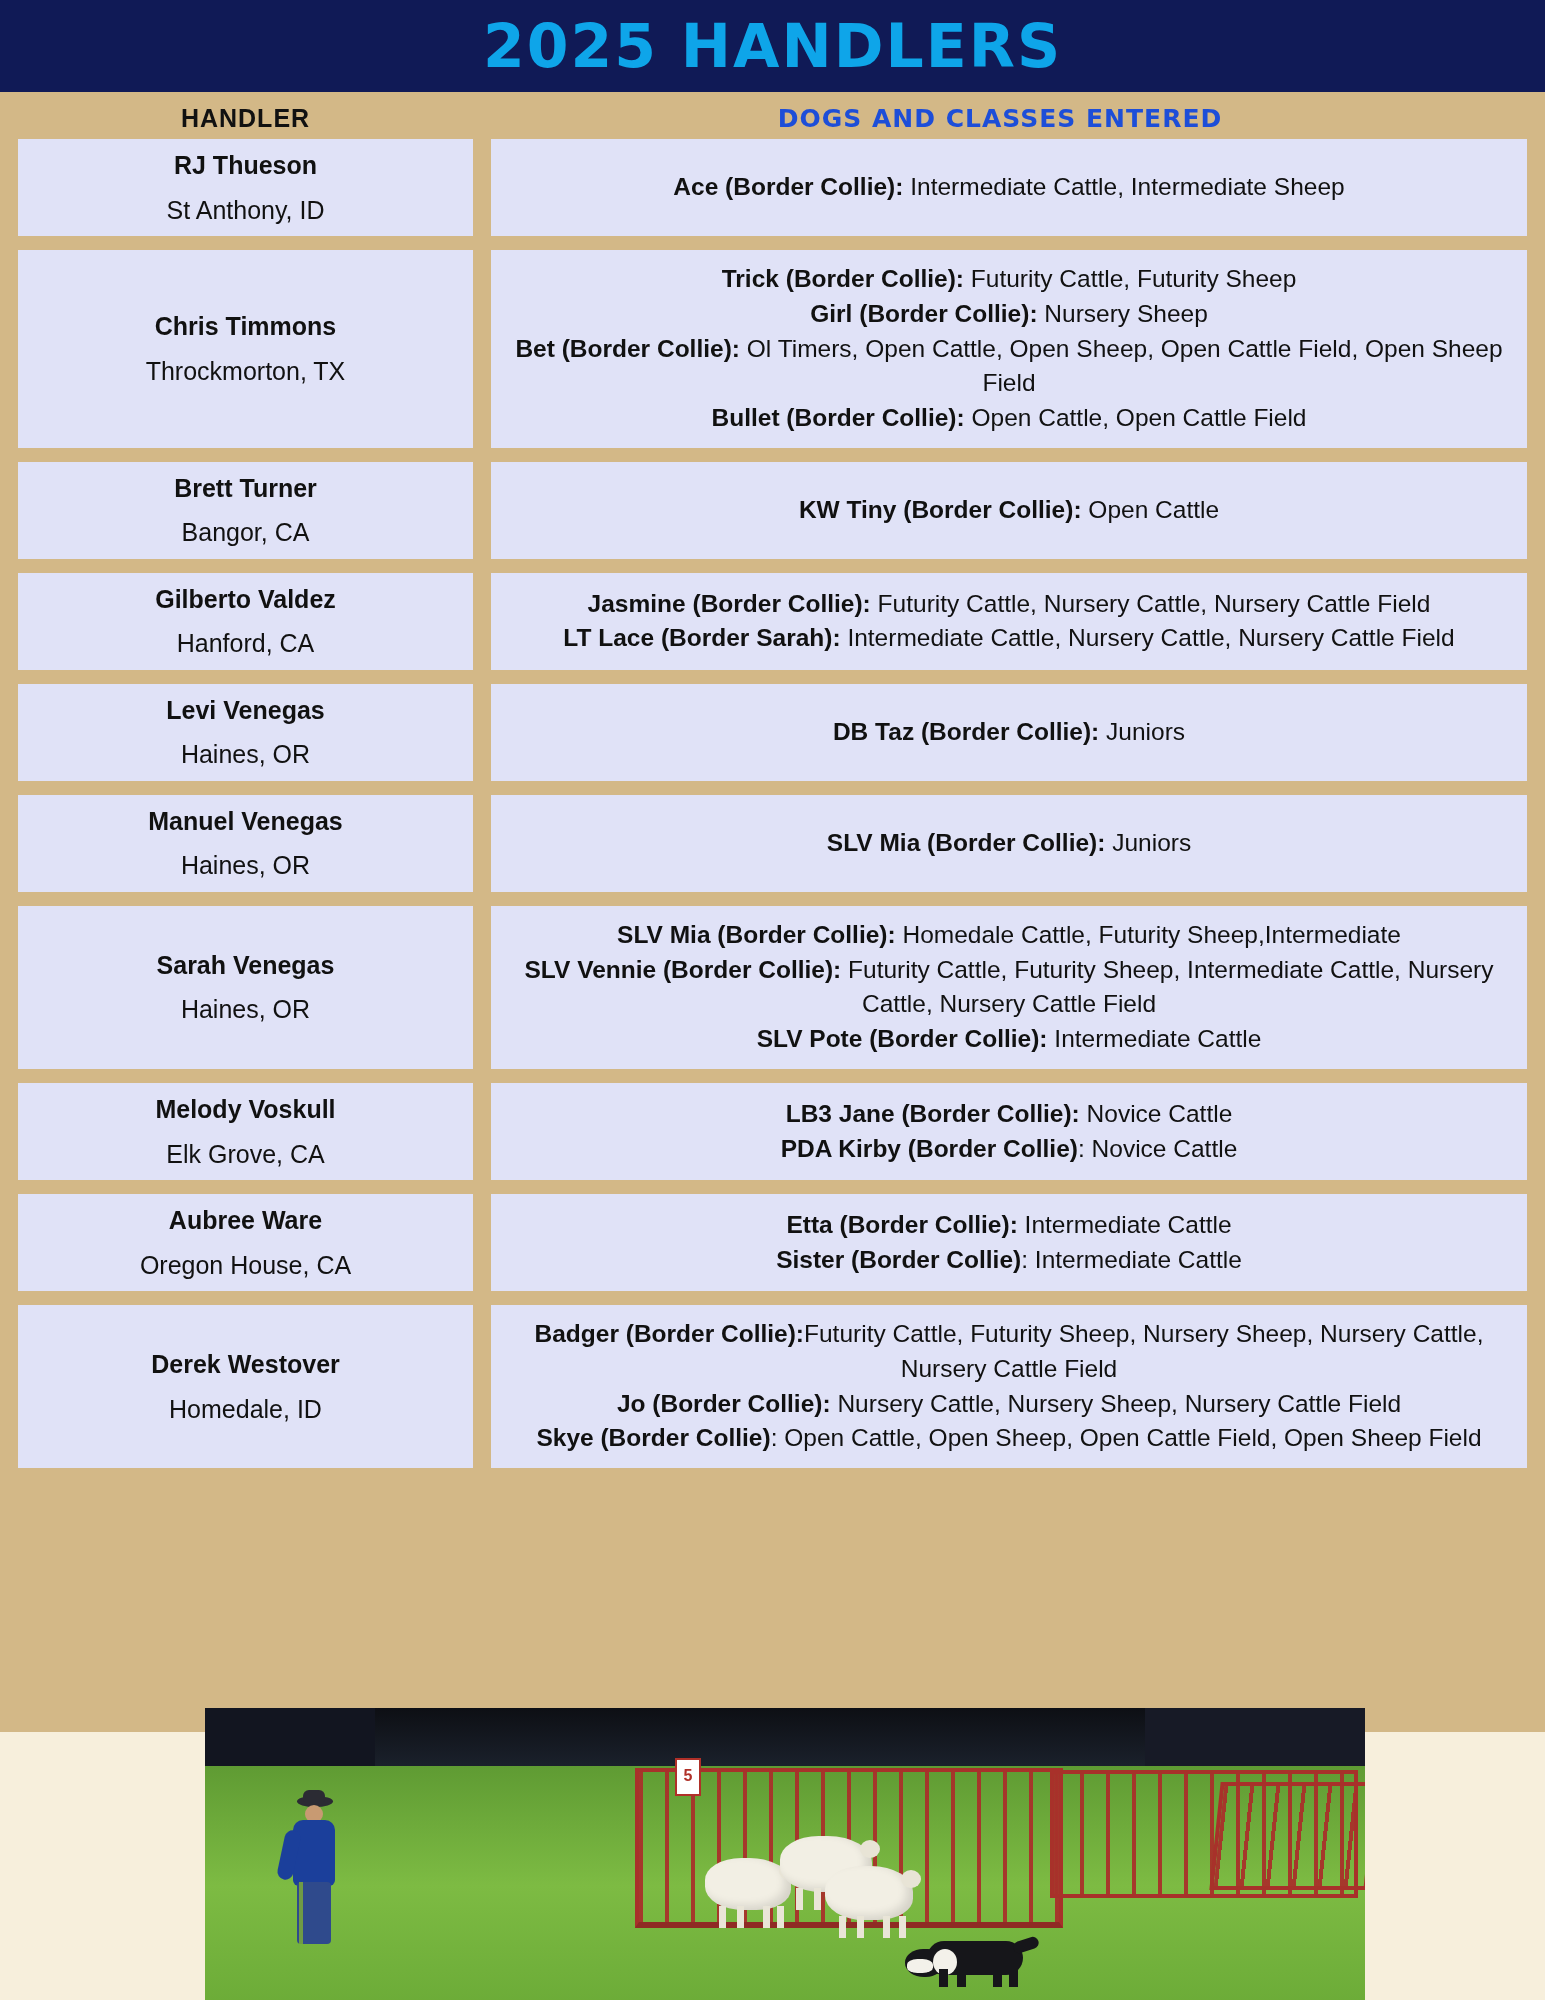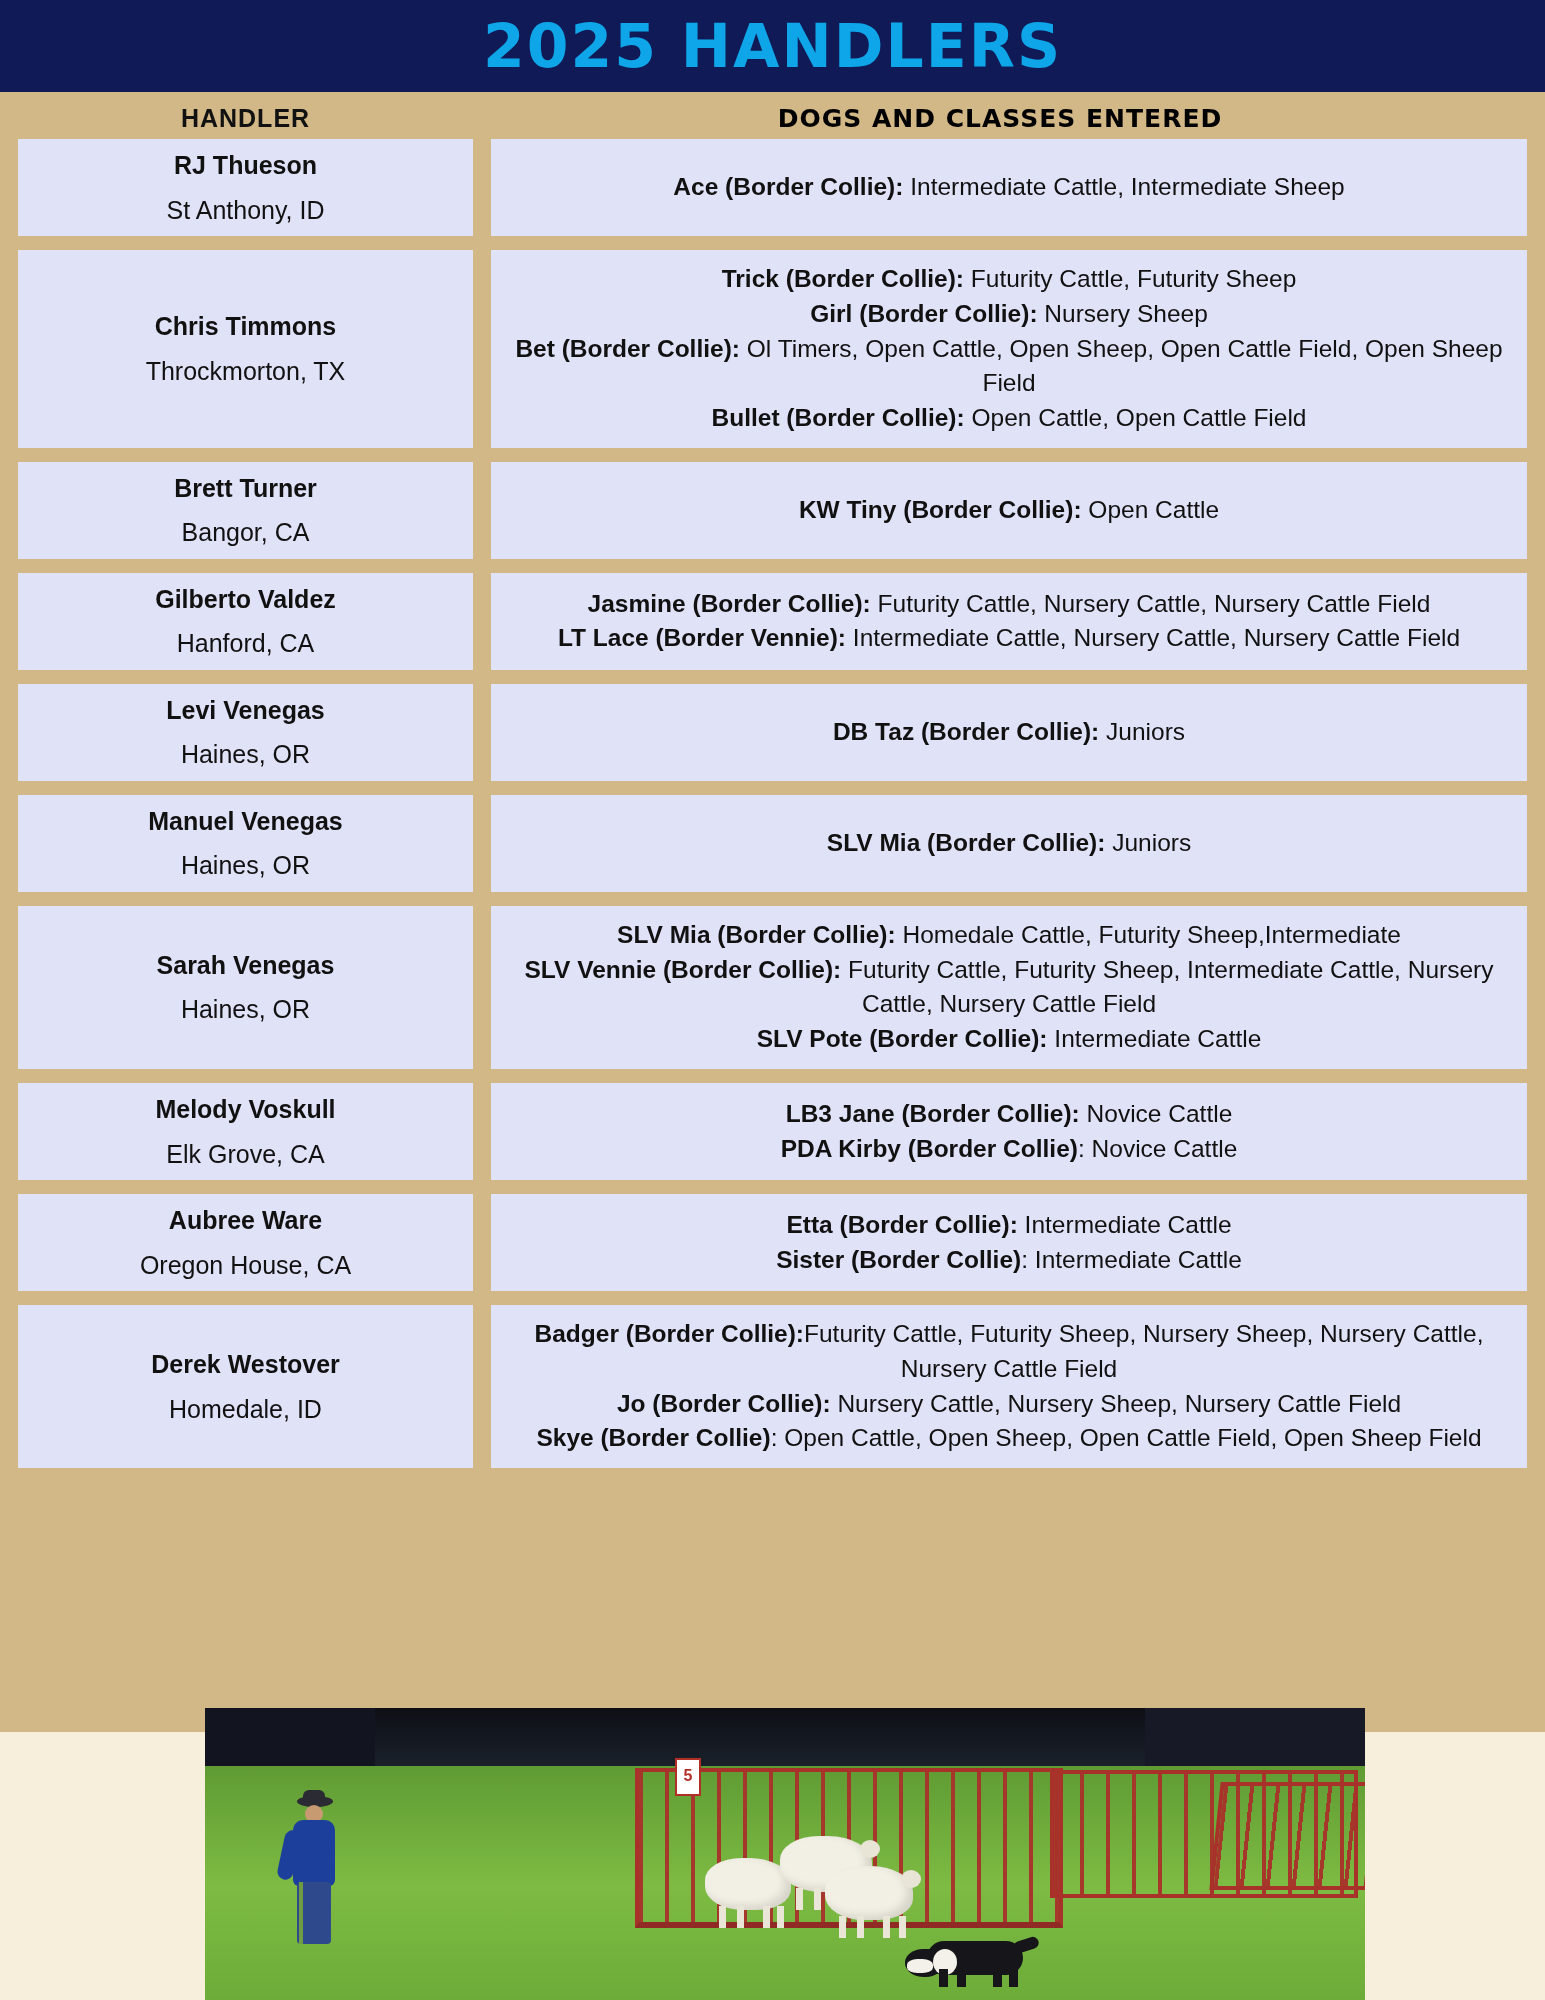--- a/index.html
+++ b/index.html
@@ -54,21 +54,21 @@
     letter-spacing: 1px;
     color: #111;
     font-family: Liberation Sans, sans-serif;
   }
   .col-head-dogs {
     flex: 1;
     text-align: center;
     font-size: 25px;
     font-weight: bold;
     letter-spacing: 1px;
-    color: #000000;
+    color: #1d4ed8;
     font-family: "DejaVu Sans", sans-serif;
   }
   .row {
     display: flex;
     gap: 18px;
     margin-bottom: 14px;
     align-items: stretch;
   }
   .cell {
     background: #e0e2f7;
@@ -254,21 +254,21 @@
             <div class="dog-line"><span class="dog-name">KW Tiny (Border Collie):</span><span class="dog-classes"> Open Cattle</span></div>
           </div>
         </div>
         <div class="row">
           <div class="cell cell-handler">
             <div class="handler-name">Gilberto Valdez</div>
             <div class="handler-loc">Hanford, CA</div>
           </div>
           <div class="cell cell-dogs">
             <div class="dog-line"><span class="dog-name">Jasmine (Border Collie):</span><span class="dog-classes"> Futurity Cattle, Nursery Cattle, Nursery Cattle Field</span></div>
-            <div class="dog-line"><span class="dog-name">LT Lace (Border Vennie):</span><span class="dog-classes"> Intermediate Cattle, Nursery Cattle, Nursery Cattle Field</span></div>
+            <div class="dog-line"><span class="dog-name">LT Lace (Border Sarah):</span><span class="dog-classes"> Intermediate Cattle, Nursery Cattle, Nursery Cattle Field</span></div>
           </div>
         </div>
         <div class="row">
           <div class="cell cell-handler">
             <div class="handler-name">Levi Venegas</div>
             <div class="handler-loc">Haines, OR</div>
           </div>
           <div class="cell cell-dogs">
             <div class="dog-line"><span class="dog-name">DB Taz (Border Collie):</span><span class="dog-classes"> Juniors</span></div>
           </div>

